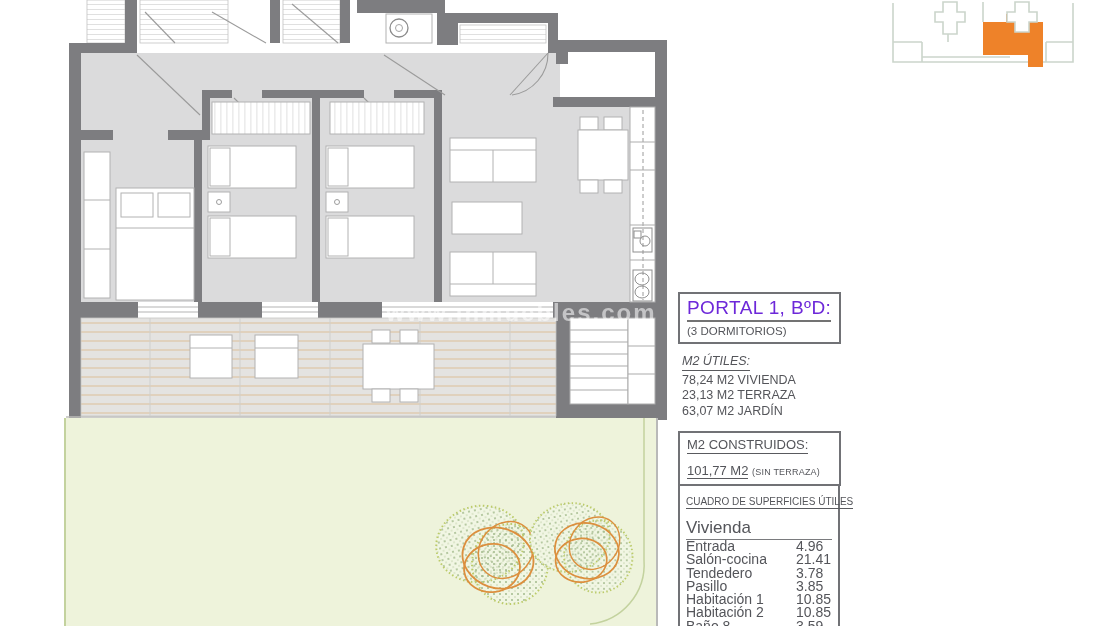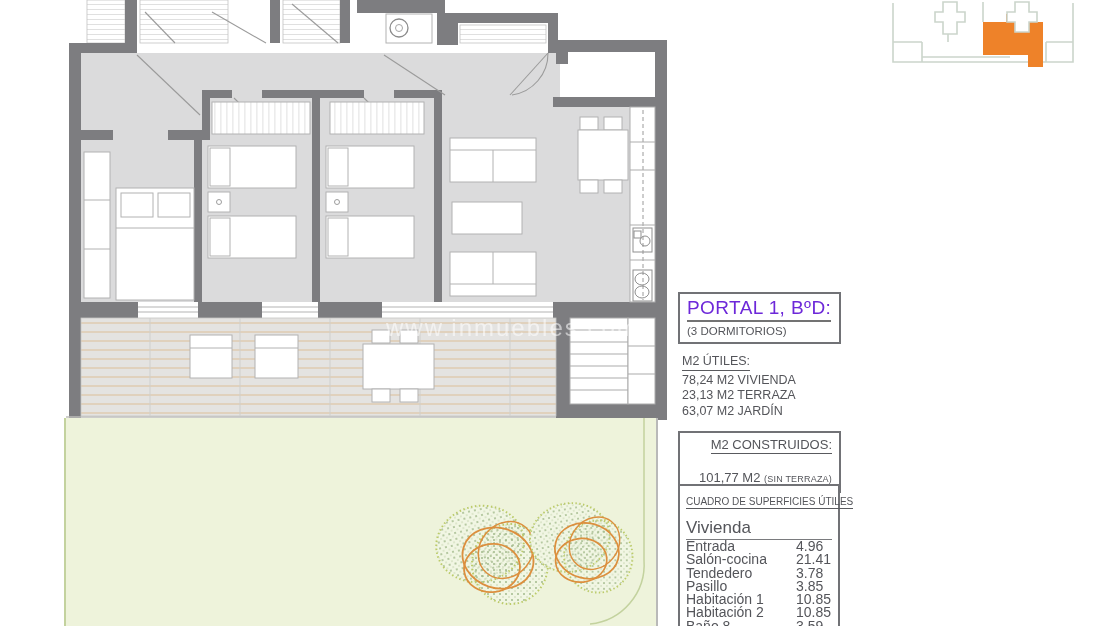--- a/index.html
+++ b/index.html
@@ -14,42 +14,42 @@
   .abs { position:absolute; }
   .panel-box { border:2px solid #717276; background:#fff; }
 
   #box-portal { left:678px; top:292px; width:163px; padding:3px 7px 5px; }
   #portal-title { font-size:19px; letter-spacing:.4px; color:#6d28d9;
     display:inline-block; border-bottom:2px solid #737373; padding-bottom:1px; }
   #portal-subtitle { font-size:11.5px; margin-top:3px; }
 
   #utiles { left:682px; top:354px; font-size:12.5px; line-height:15.5px; }
   #utiles-heading { display:inline-block; border-bottom:1.5px solid #595a5e;
-    margin-bottom:2px; }
+    margin-bottom:2px;font-style:italic; }
 
   #box-constr { left:678px; top:431px; width:163px; padding:4px 7px 5px;
-    font-size:13px;text-align:right; }
+    font-size:13px; }
   #constr-heading { display:inline-block; border-bottom:1.5px solid #595a5e;
     padding-bottom:1px; }
-  #constr-line { margin-top:16px; white-space:nowrap; }
+  #constr-line { margin-top:9px; white-space:nowrap; }
   #constr-value { display:inline-block; border-bottom:1.5px solid #595a5e; }
   #constr-note { font-size:9px; letter-spacing:.2px; }
 
   #box-cuadro { left:678px; top:484px; width:162px; height:210px;
     padding:5px 6px; }
   #cuadro-heading { font-size:10px; display:inline-block;
     border-bottom:1px solid #595a5e; padding-bottom:1px; white-space:nowrap;text-align:center; }
   #cuadro-group { font-size:17px; margin-top:9px; border-bottom:1px solid #7a7b7e;
     padding-bottom:1px; }
   .srow { display:flex; font-size:14px; line-height:13.3px; }
   .srow .value { margin-left:auto; width:36px; text-align:left; }
 
   
-  #watermark { left:386px; top:314px; width:292px; font-size:24px;
-    font-weight:normal; letter-spacing:2px; color:rgba(255,255,255,.55);
+  #watermark { left:386px; top:299px; width:292px; font-size:24px;
+    font-weight:bold; letter-spacing:2px; color:rgba(255,255,255,.55);
     white-space:nowrap; z-index:5; }
 </style>
 </head>
 <body>
 
 <svg id="plan-svg" width="1110" height="626" viewBox="0 0 1110 626">
   <defs>
     <pattern id="dots" width="6" height="6" patternUnits="userSpaceOnUse">
       <circle cx="2" cy="2" r="1" fill="#a3b98c"></circle>
       <circle cx="5" cy="5" r="0.7" fill="#b9c9a0"></circle>

